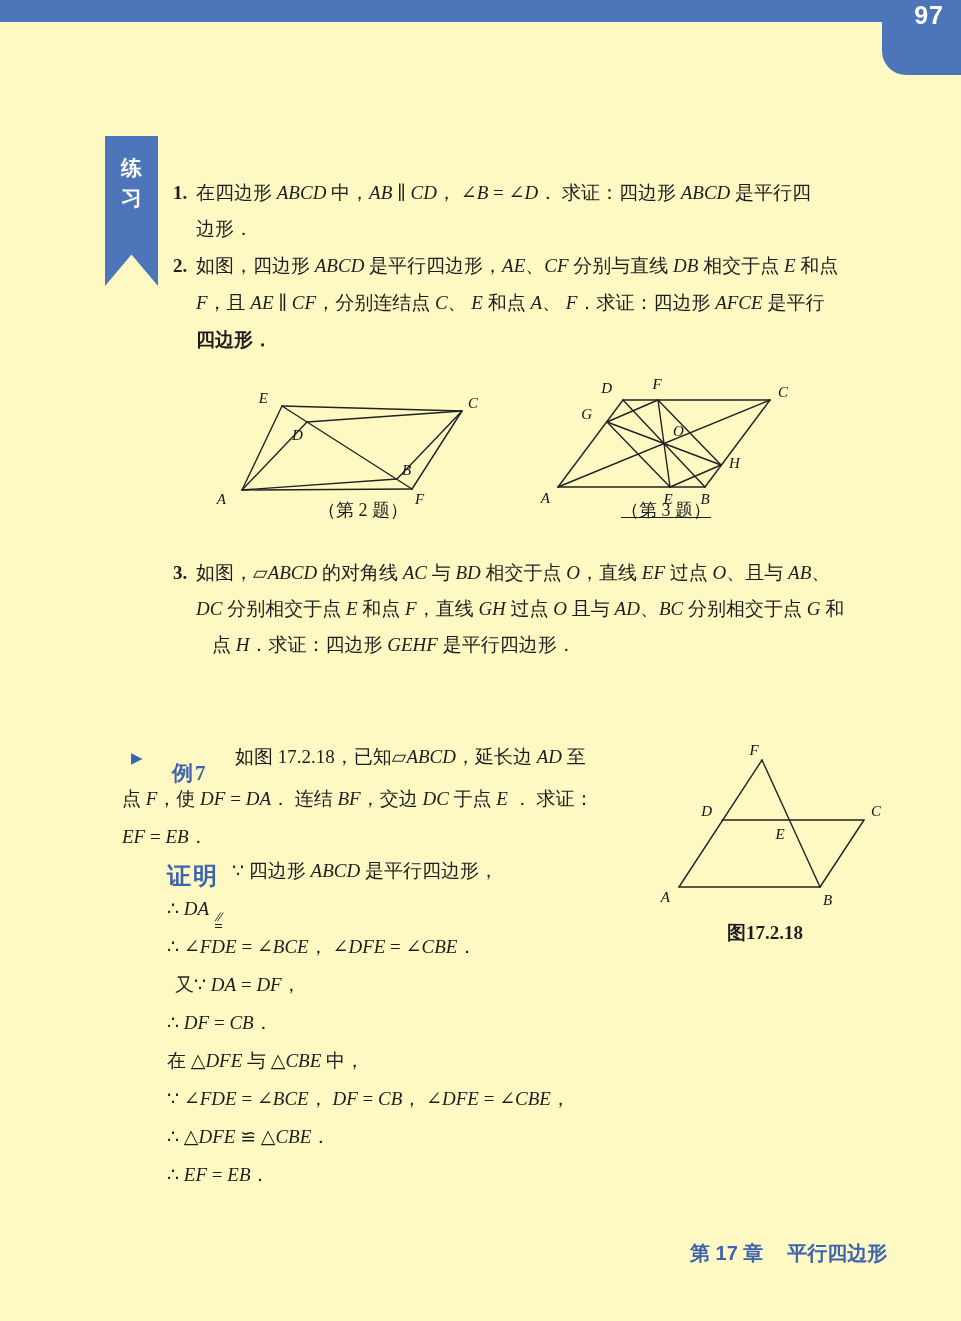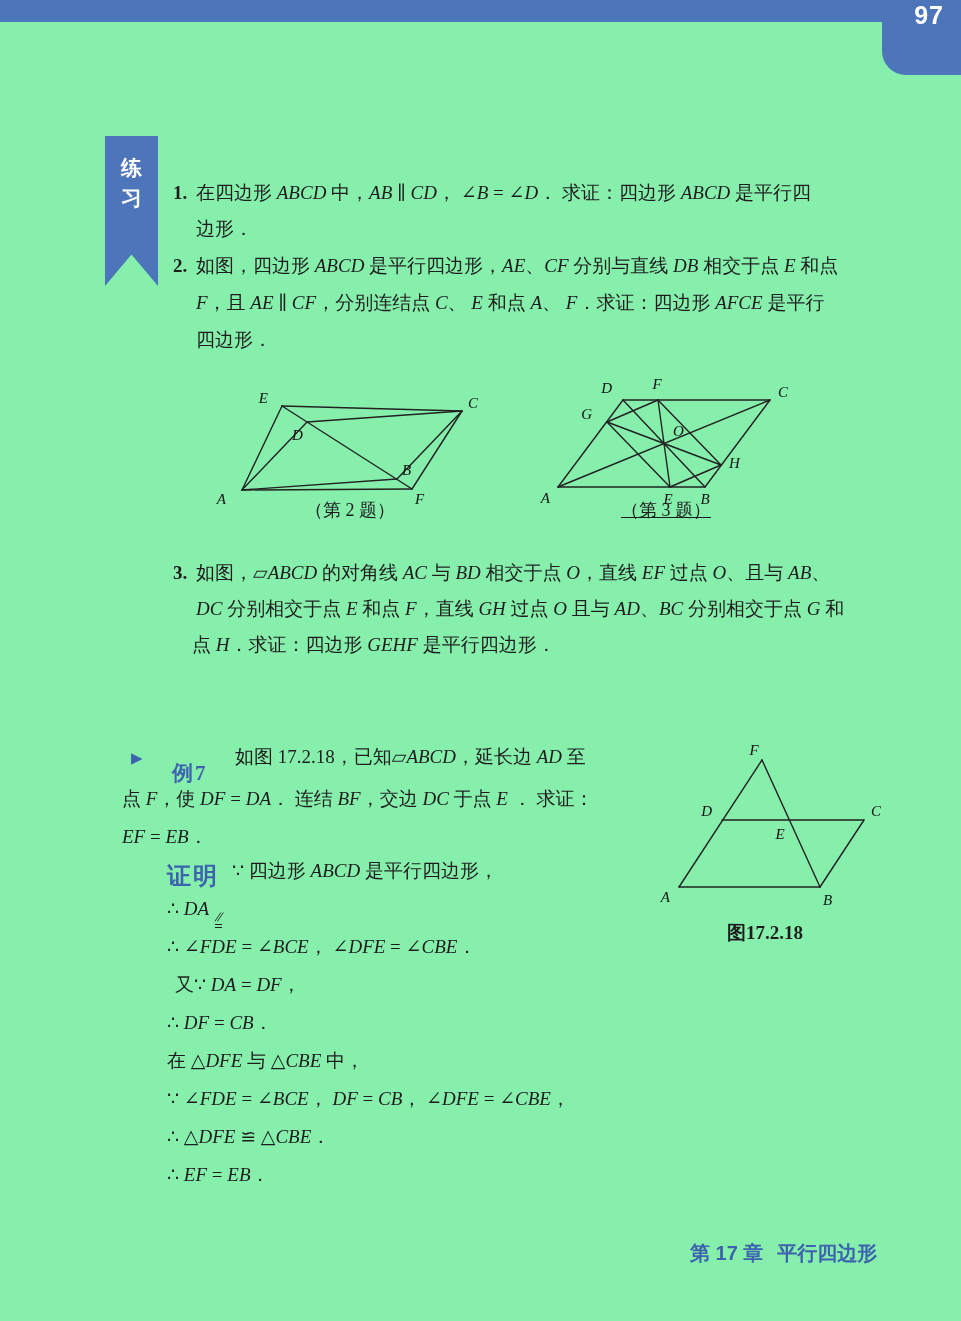--- a/index.html
+++ b/index.html
@@ -1,20 +1,20 @@
 <!DOCTYPE html>
 <html><head>
 <meta charset="utf-8">
 <style>
   html,body{margin:0;padding:0;background:#e8e8e8;}
   .page{
     position:relative;
     width:961px;height:1321px;
     margin:0 auto;
-    background:#86efac;
+    background:#fef9c3;
     overflow:hidden;
     font-family:"Liberation Serif","DejaVu Serif","DejaVu Sans",serif;
     color:var(--text,#1d1d1d);
   }
   
   .top-band{position:absolute;left:0;top:0;width:100%;height:22px;background:var(--band,#4d76ba);}
   .corner-tab{position:absolute;right:0;top:0;width:79px;height:75px;background:var(--band,#4d76ba);border-bottom-left-radius:24px;}
   .page-num{position:absolute;top:1px;right:17px;color:#ffffff;font-family:"Liberation Sans","DejaVu Sans",sans-serif;font-weight:bold;font-size:25px;letter-spacing:1px;}
   
   .ribbon{
@@ -26,21 +26,21 @@
   }
   .ribbon span{color:#fff;font-size:21px;font-weight:bold;font-family:"Liberation Sans","DejaVu Sans",sans-serif;line-height:1;}
   
   .tl{position:absolute;font-size:19px;white-space:nowrap;line-height:1.2;}
   .num{font-weight:bold;}
   .cap{position:absolute;font-size:18px;white-space:nowrap;}
   .blue{color:var(--accent,#3d63ae);font-weight:bold;}
   .marker{position:absolute;font-size:15px;color:var(--accent,#3d63ae);font-family:"DejaVu Sans",sans-serif;}
   .ex-label{position:absolute;font-size:21px;letter-spacing:2px;margin-top:14px;}
   .proof-label{position:absolute;font-size:24px;letter-spacing:2px;}
-  .footer{position:absolute;left:690px;top:1240px;width:200px;display:flex;gap:14px;white-space:nowrap;}
+  .footer{position:absolute;left:690px;top:1240px;width:200px;display:flex;gap:24px;white-space:nowrap;}
   .footer span{color:var(--accent,#3d63ae);font-weight:bold;font-size:20px;font-family:"Liberation Sans","DejaVu Sans",sans-serif;}
   
   svg.fig{position:absolute;overflow:visible;}
   svg.fig line,svg.fig polyline{stroke:#222;stroke-width:1.4;fill:none;stroke-linecap:round;}
   svg.fig text{font-family:"Liberation Serif","DejaVu Serif",serif;font-style:italic;font-size:15px;fill:#111;}
   
   .pareq{display:inline-flex;flex-direction:column;align-items:center;vertical-align:-6px;line-height:1;margin:0 5px;}
   .pareq .pq-top{font-style:italic;font-weight:bold;font-size:13px;line-height:9px;letter-spacing:-1px;transform:skewX(-10deg);}
   .pareq .pq-bot{font-weight:bold;font-size:15px;line-height:11px;}
   i{font-style:italic;}
@@ -60,40 +60,40 @@
     <span>习</span>
   </div>
 
   <div class="tl num" style="left:173px;top:182px;">1.</div>
   <div class="tl" style="left:196px;top:182px;">在四边形 <i>ABCD</i> 中，<i>AB</i> ∥ <i>CD</i>， ∠<i>B</i> = ∠<i>D</i>． 求证：四边形 <i>ABCD</i> 是平行四</div>
   <div class="tl" style="left:196px;top:218px;">边形．</div>
 
   <div class="tl num" style="left:173px;top:255px;">2.</div>
   <div class="tl" style="left:196px;top:255px;">如图，四边形 <i>ABCD</i> 是平行四边形，<i>AE</i>、<i>CF</i> 分别与直线 <i>DB</i> 相交于点 <i>E</i> 和点</div>
   <div class="tl" style="left:196px;top:292px;"><i>F</i>，且 <i>AE</i> ∥ <i>CF</i>，分别连结点 <i>C</i>、 <i>E</i> 和点 <i>A</i>、 <i>F</i>．求证：四边形 <i>AFCE</i> 是平行</div>
-  <div class="tl" style="left:196px;top:329px;">四边形．</div>
+  <div class="tl" style="left:196px;top:329px;font-weight:bold;">四边形．</div>
 
   <svg class="fig" style="left:212px;top:378px;" width="300" height="135" viewBox="0 0 300 135">
     <line x1="30" y1="112" x2="185" y2="101"></line>
     <line x1="185" y1="101" x2="250" y2="33"></line>
     <line x1="250" y1="33" x2="95" y2="44"></line>
     <line x1="95" y1="44" x2="30" y2="112"></line>
     <line x1="70" y1="28" x2="200" y2="111"></line>
     <line x1="30" y1="112" x2="70" y2="28"></line>
     <line x1="250" y1="33" x2="200" y2="111"></line>
     <line x1="70" y1="28" x2="250" y2="33"></line>
     <line x1="30" y1="112" x2="200" y2="111"></line>
     <text x="56" y="25" text-anchor="end">E</text>
     <text x="256" y="30">C</text>
     <text x="80" y="62">D</text>
     <text x="190" y="97">B</text>
     <text x="14" y="126" text-anchor="end">A</text>
     <text x="203" y="126">F</text>
   </svg>
-  <div class="cap" style="left:305px;top:498px;width:116px;">（第 2 题）</div>
+  <div class="cap" style="left:305px;top:498px;width:116px;text-align:center;">（第 2 题）</div>
 
   <svg class="fig" style="left:540px;top:375px;" width="335" height="135" viewBox="0 0 335 135">
     <line x1="18" y1="112" x2="165" y2="112"></line>
     <line x1="165" y1="112" x2="230" y2="25"></line>
     <line x1="230" y1="25" x2="83" y2="25"></line>
     <line x1="83" y1="25" x2="18" y2="112"></line>
     <line x1="18" y1="112" x2="230" y2="25"></line>
     <line x1="83" y1="25" x2="165" y2="112"></line>
     <line x1="118" y1="25" x2="130" y2="112"></line>
     <line x1="67" y1="47" x2="181" y2="90"></line>
@@ -109,21 +109,21 @@
     <text x="10" y="128" text-anchor="end">A</text>
     <text x="128" y="129" text-anchor="middle">E</text>
     <text x="165" y="129" text-anchor="middle">B</text>
     <text x="189" y="93">H</text>
   </svg>
   <div class="cap" style="left:608px;top:498px;width:116px;text-align:center;text-decoration:underline;">（第 3 题）</div>
 
   <div class="tl num" style="left:173px;top:562px;">3.</div>
   <div class="tl" style="left:196px;top:562px;">如图，▱<i>ABCD</i> 的对角线 <i>AC</i> 与 <i>BD</i> 相交于点 <i>O</i>，直线 <i>EF</i> 过点 <i>O</i>、且与 <i>AB</i>、</div>
   <div class="tl" style="left:196px;top:598px;"><i>DC</i> 分别相交于点 <i>E</i> 和点 <i>F</i>，直线 <i>GH</i> 过点 <i>O</i> 且与 <i>AD</i>、<i>BC</i> 分别相交于点 <i>G</i> 和</div>
-  <div class="tl" style="left:192px;top:634px;">点 <i>H</i>．求证：四边形 <i>GEHF</i> 是平行四边形．</div>
+  <div class="tl" style="left:212px;top:634px;">点 <i>H</i>．求证：四边形 <i>GEHF</i> 是平行四边形．</div>
 
   <div class="marker" style="left:131px;top:749px;">▶</div>
   <div class="ex-label blue" style="left:172px;top:745px;">例7</div>
   <div class="tl" style="left:235px;top:746px;">如图 17.2.18，已知▱<i>ABCD</i>，延长边 <i>AD</i> 至</div>
   <div class="tl" style="left:122px;top:788px;">点 <i>F</i>，使 <i>DF</i> = <i>DA</i>． 连结 <i>BF</i>，交边 <i>DC</i> 于点 <i>E</i> ． 求证：</div>
   <div class="tl" style="left:122px;top:826px;"><i>EF</i> = <i>EB</i>．</div>
 
   <svg class="fig" style="left:652px;top:742px;" width="240" height="170" viewBox="0 0 240 170">
     <line x1="27" y1="145" x2="110" y2="18"></line>
     <line x1="70" y1="78" x2="212" y2="78"></line>

